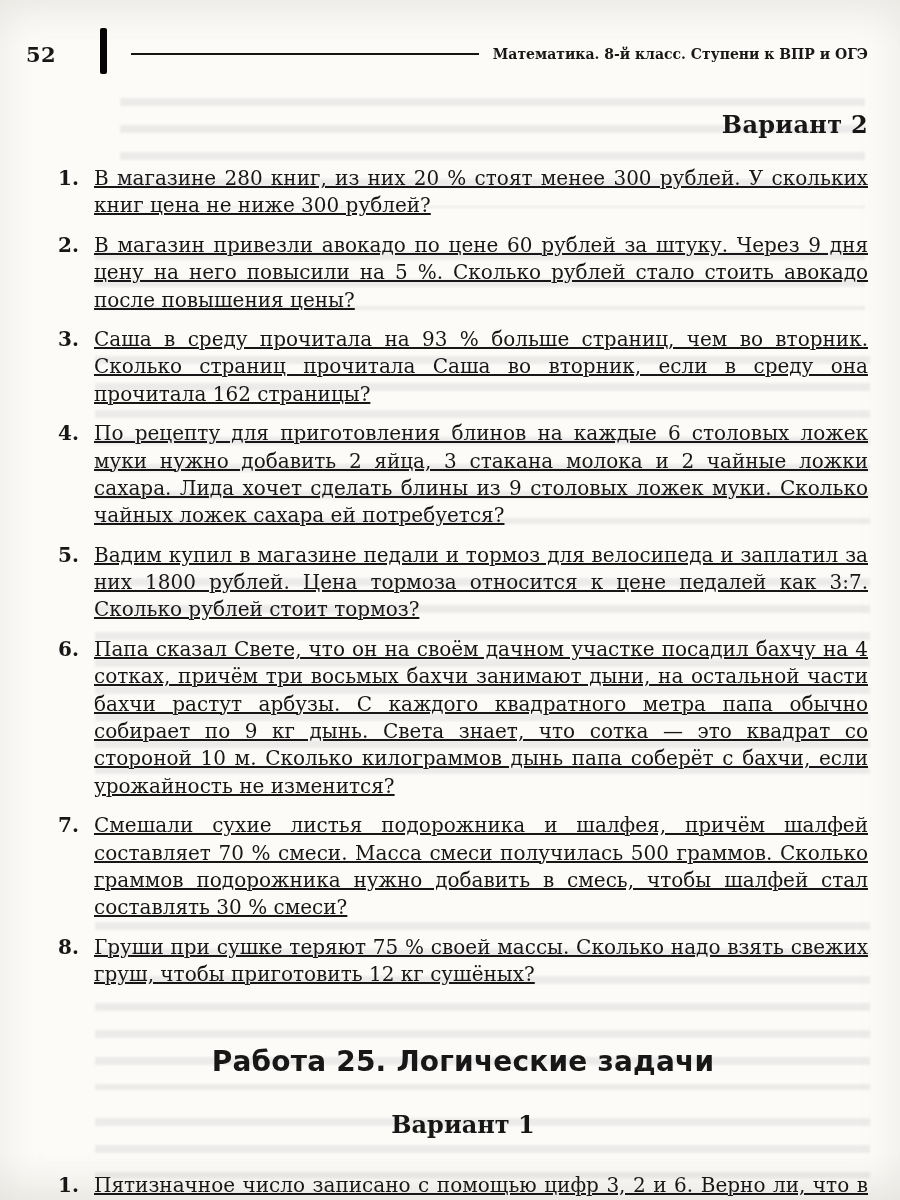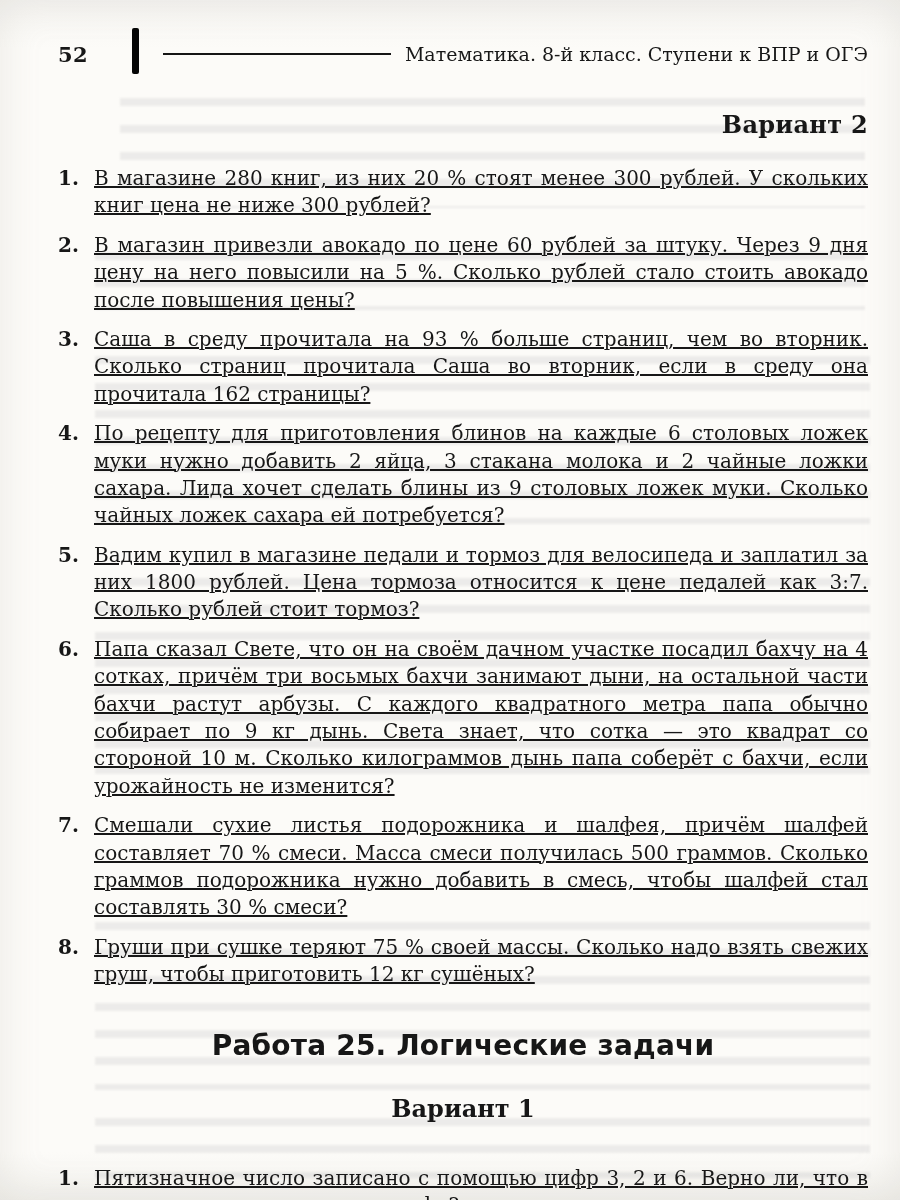--- a/index.html
+++ b/index.html
@@ -32,21 +32,21 @@
   .g3 { left: 95px;  top: 356px; width: 775px; height: 168px; }
   .g4 { left: 95px;  top: 578px; width: 775px; height: 196px; }
   .g5 { left: 95px;  top: 922px; width: 775px; height: 168px; }
   .g6 { left: 95px;  top: 1118px; width: 775px; height: 60px; }
 
   .layer { position: relative; z-index: 1; }
 
   .header {
     display: flex;
     align-items: center;
-    padding: 34px 32px 0 58px;
+    padding: 34px 32px 0 26px;
   }
   .pagenum {
     font-weight: bold;
     font-size: 21px;
     letter-spacing: 0.5px;
   }
   .binding-mark {
     width: 7px;
     height: 46px;
     background: #050505;
@@ -55,22 +55,22 @@
     margin-top: -6px;
     box-shadow: 2px 10px 0 -4px rgba(0,0,0,0.55);
   }
   .header-rule {
     flex: 1;
     height: 2px;
     background: #151515;
     margin: 0 14px 0 24px;
   }
   .header-title {
-    font-weight: normal;
-    font-size: 19px;
+    font-weight: bold;
+    font-size: 14px;
     white-space: nowrap;
   }
 
   .content { padding: 0 32px 0 58px; }
 
   .variant-heading {
     text-align: right;
     font-weight: bold;
     font-size: 24px;
     margin: 36px 0 26px 0;
@@ -91,28 +91,28 @@
     flex: 1;
     text-align: justify;
     text-decoration: underline;
   }
 
   .work-heading {
     font-family: "DejaVu Sans", "Liberation Sans", sans-serif;
     font-weight: bold;
     font-size: 28px;
     text-align: center;
-    margin: 40px 0 0 0;
+    margin: 56px 0 0 0;
     letter-spacing: 0.2px;
   }
   .variant-heading-2 {
     text-align: center;
     font-weight: bold;
     font-size: 24px;
-    margin: 32px 0 42px 0;
+    margin: 32px 0 33px 0;
   }
 </style>
 </head>
 <body>
 
 <div class="page">
 
   <div class="ghost g1"></div>
   <div class="ghost g2"></div>
   <div class="ghost g3"></div>

